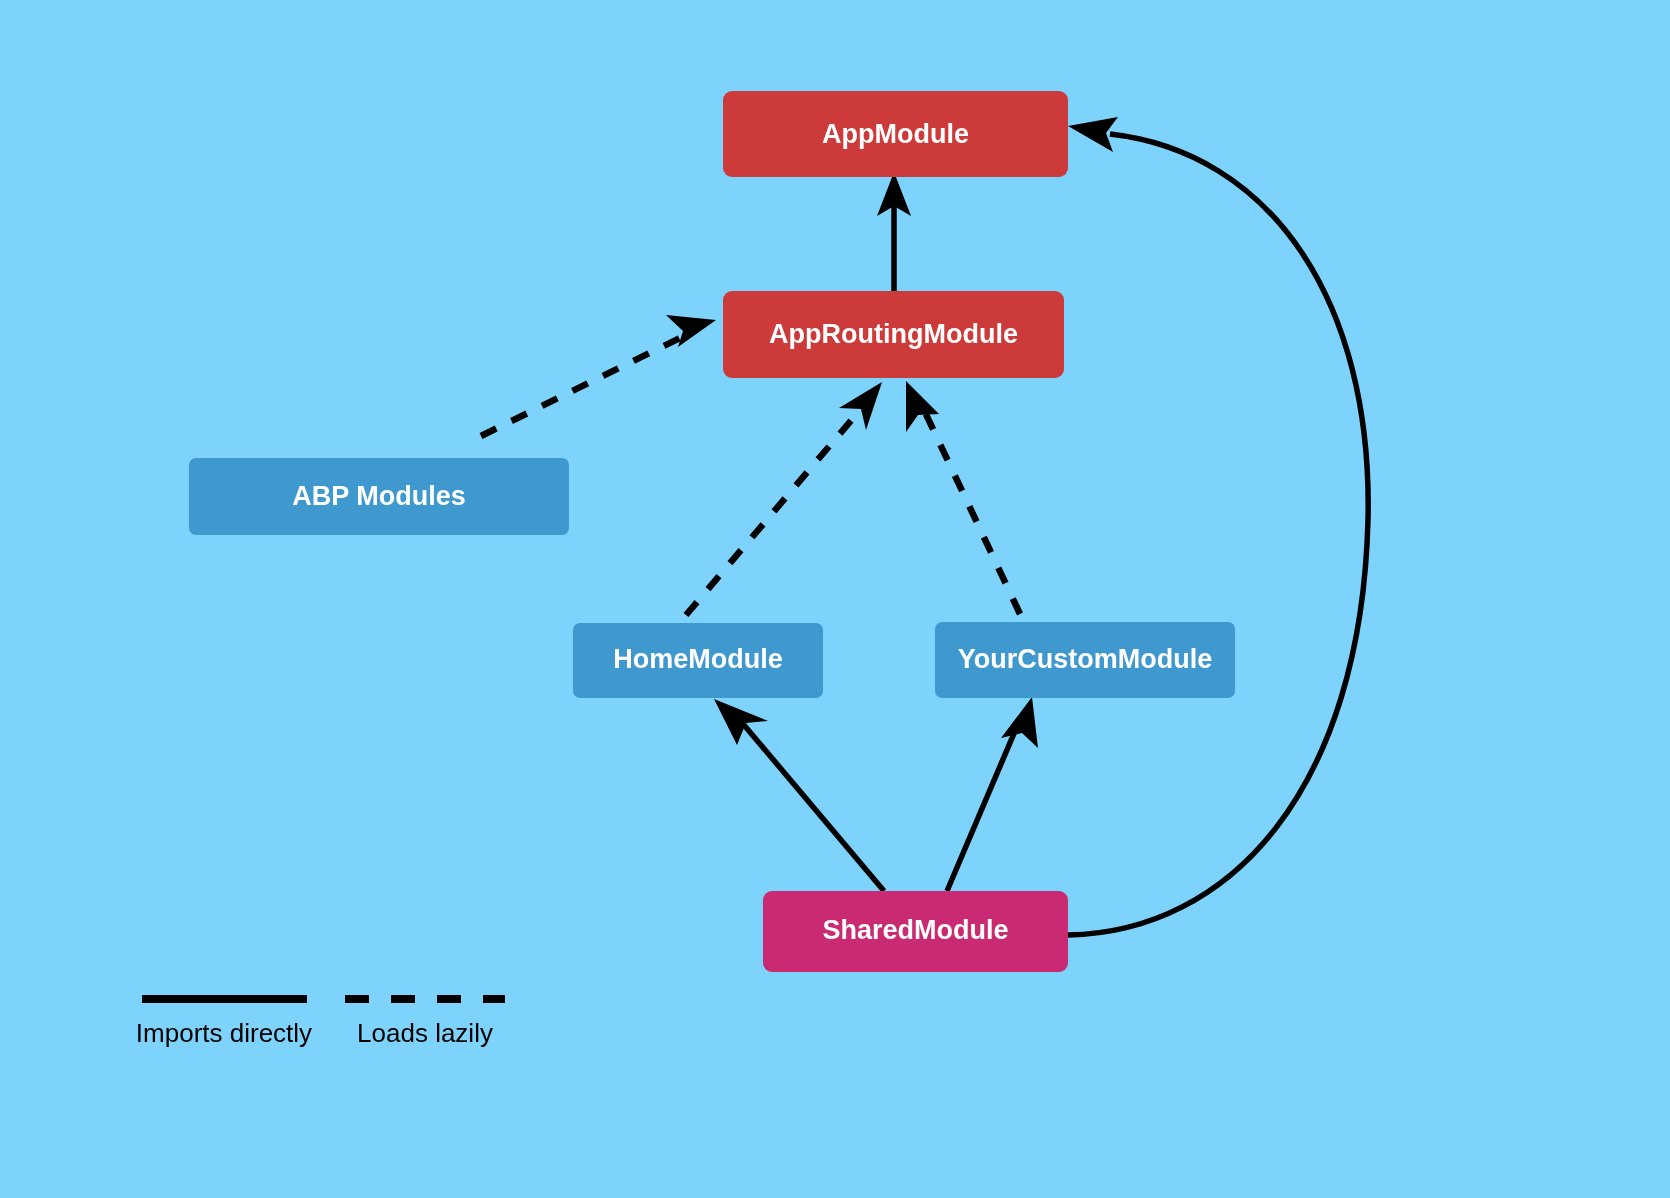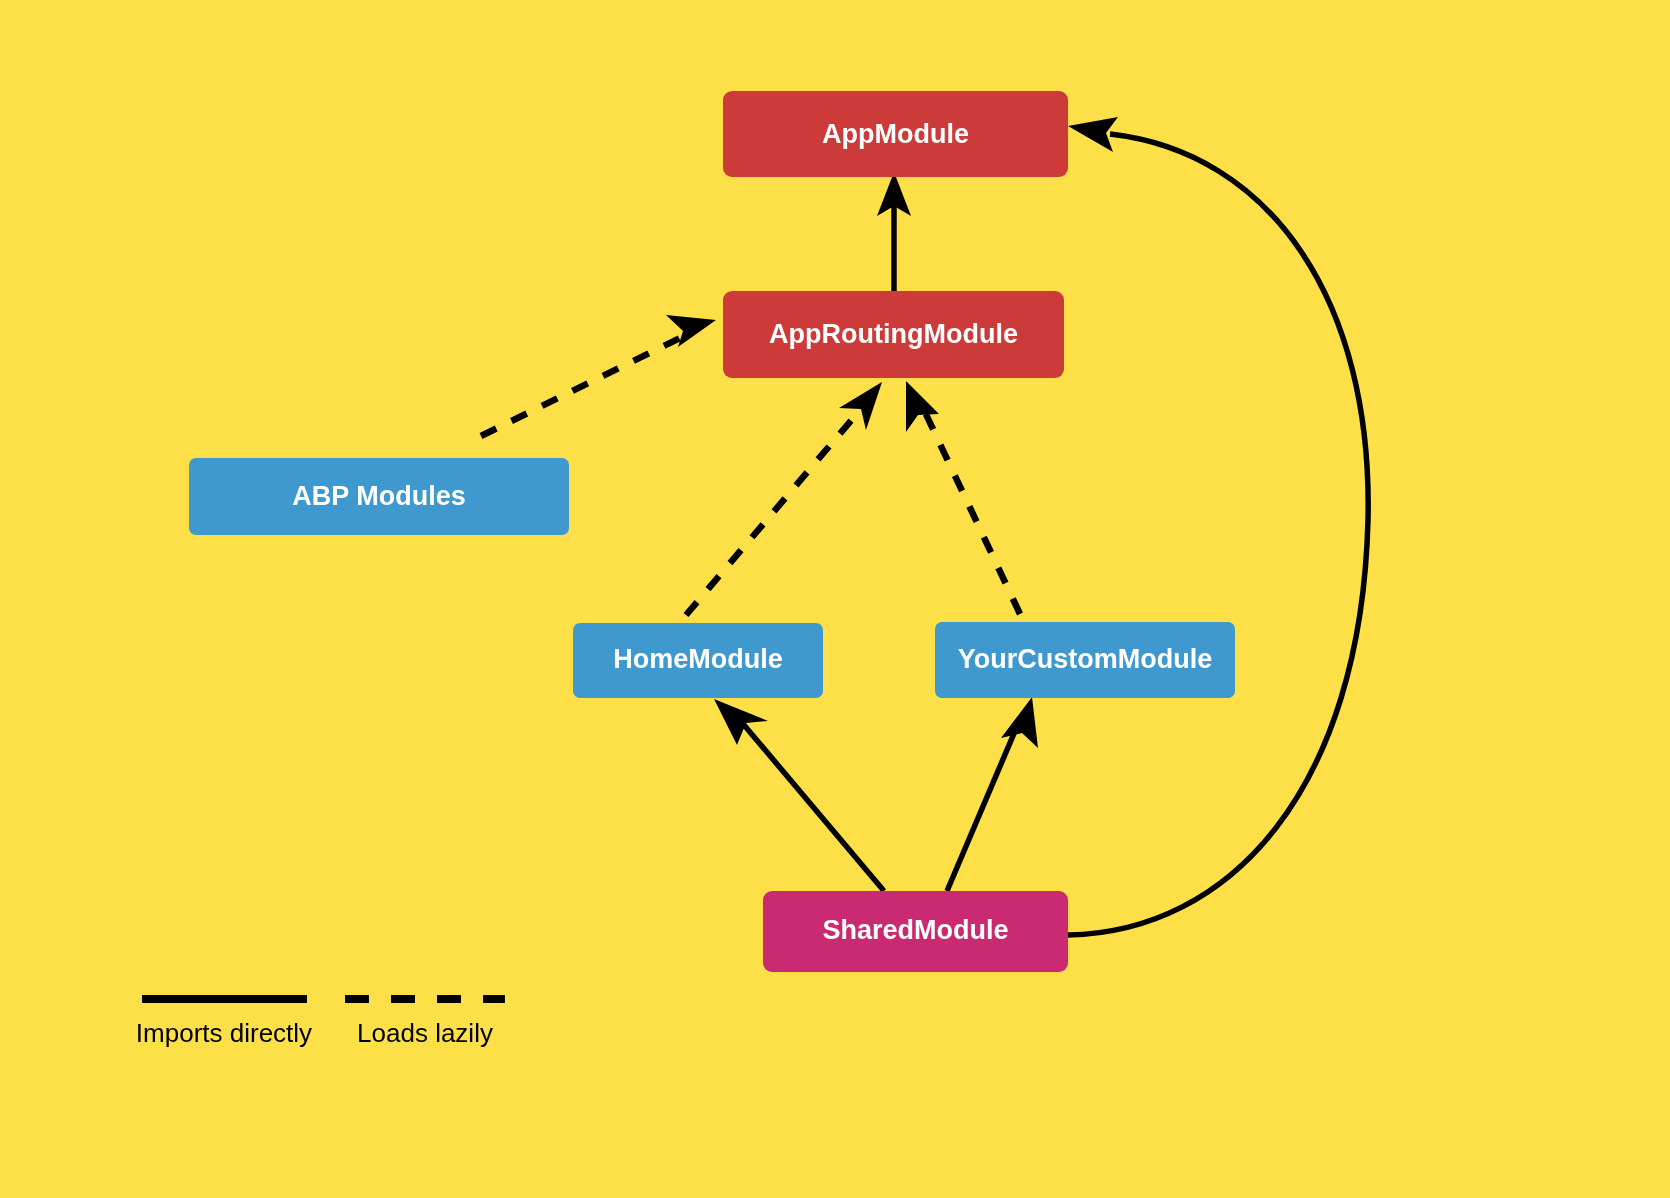--- a/index.html
+++ b/index.html
@@ -10,21 +10,21 @@
   body {
     width: 1670px;
     height: 1198px;
     font-family: "Liberation Sans", sans-serif;
     overflow: hidden;
   }
   #diagram-root {
     position: relative;
     width: 1670px;
     height: 1198px;
-    background: #fde047;
+    background: #7dd3fc;
   }
   svg.diagram {
     display: block;
     width: 1670px;
     height: 1198px;
   }
   .node-label {
     font-family: "Liberation Sans", sans-serif;
     font-weight: bold;
     font-size: 27px;

